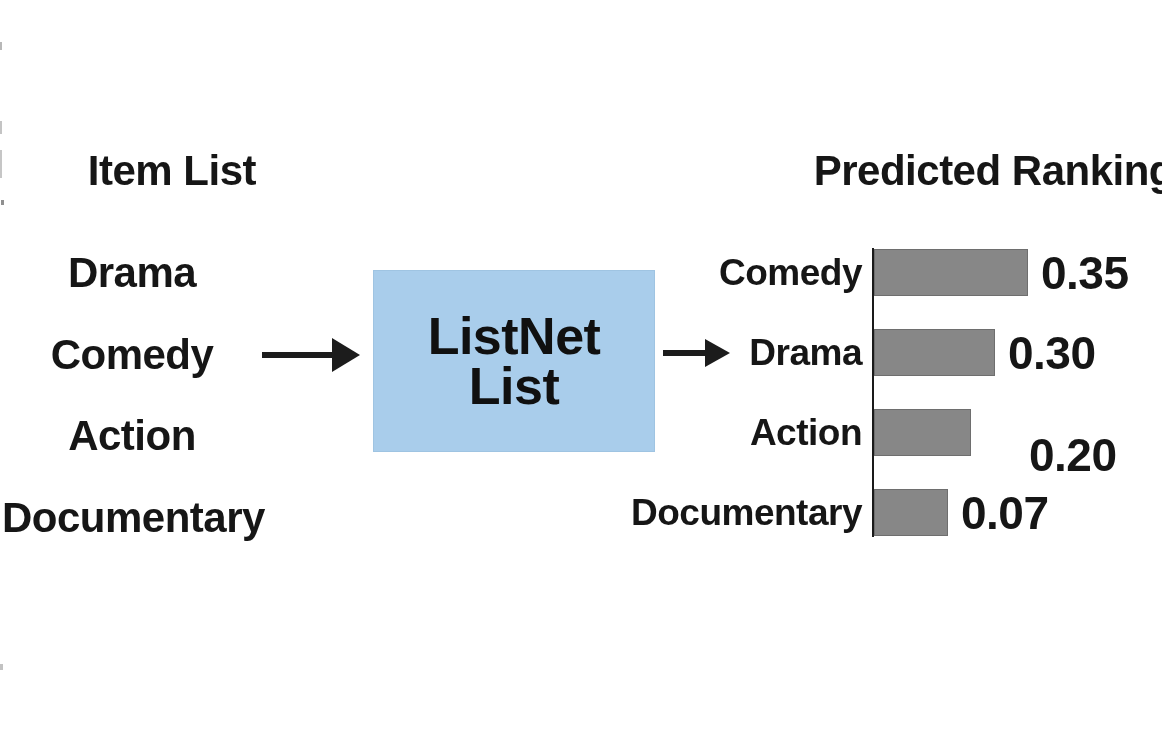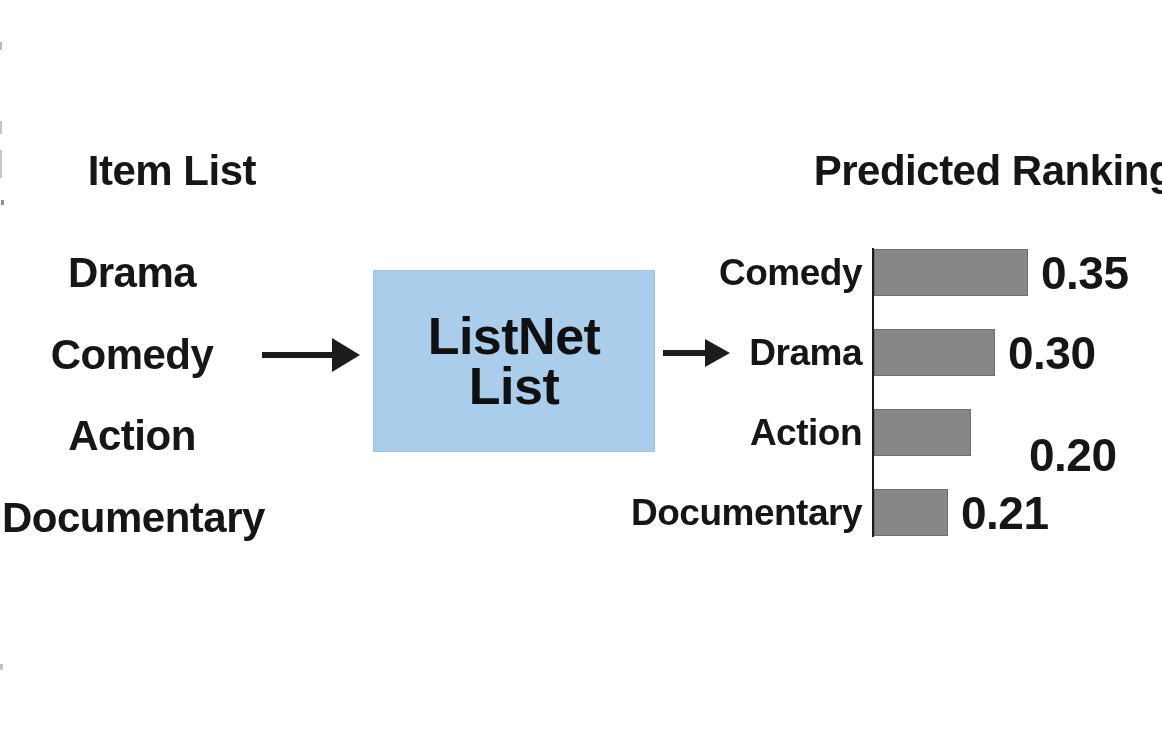--- a/index.html
+++ b/index.html
@@ -186,16 +186,16 @@
       <div class="chart-bar" style="top: 249px; width: 154px;"></div>
       <div class="chart-value" style="top: 249px; left: 1041px;">0.35</div>
       <div class="chart-label" style="top: 329px;">Drama</div>
       <div class="chart-bar" style="top: 329px; width: 121px;"></div>
       <div class="chart-value" style="top: 329px; left: 1008px;">0.30</div>
       <div class="chart-label" style="top: 409px;">Action</div>
       <div class="chart-bar" style="top: 409px; width: 97px;"></div>
       <div class="chart-value" style="top: 431px; left: 984px; margin-left: 45px;">0.20</div>
       <div class="chart-label" style="top: 489px;">Documentary</div>
       <div class="chart-bar" style="top: 489px; width: 74px;"></div>
-      <div class="chart-value" style="top: 489px; left: 961px;">0.21</div>
+      <div class="chart-value" style="top: 489px; left: 961px;">0.07</div>
     </div>
 
 </div>
 
 </body></html>

